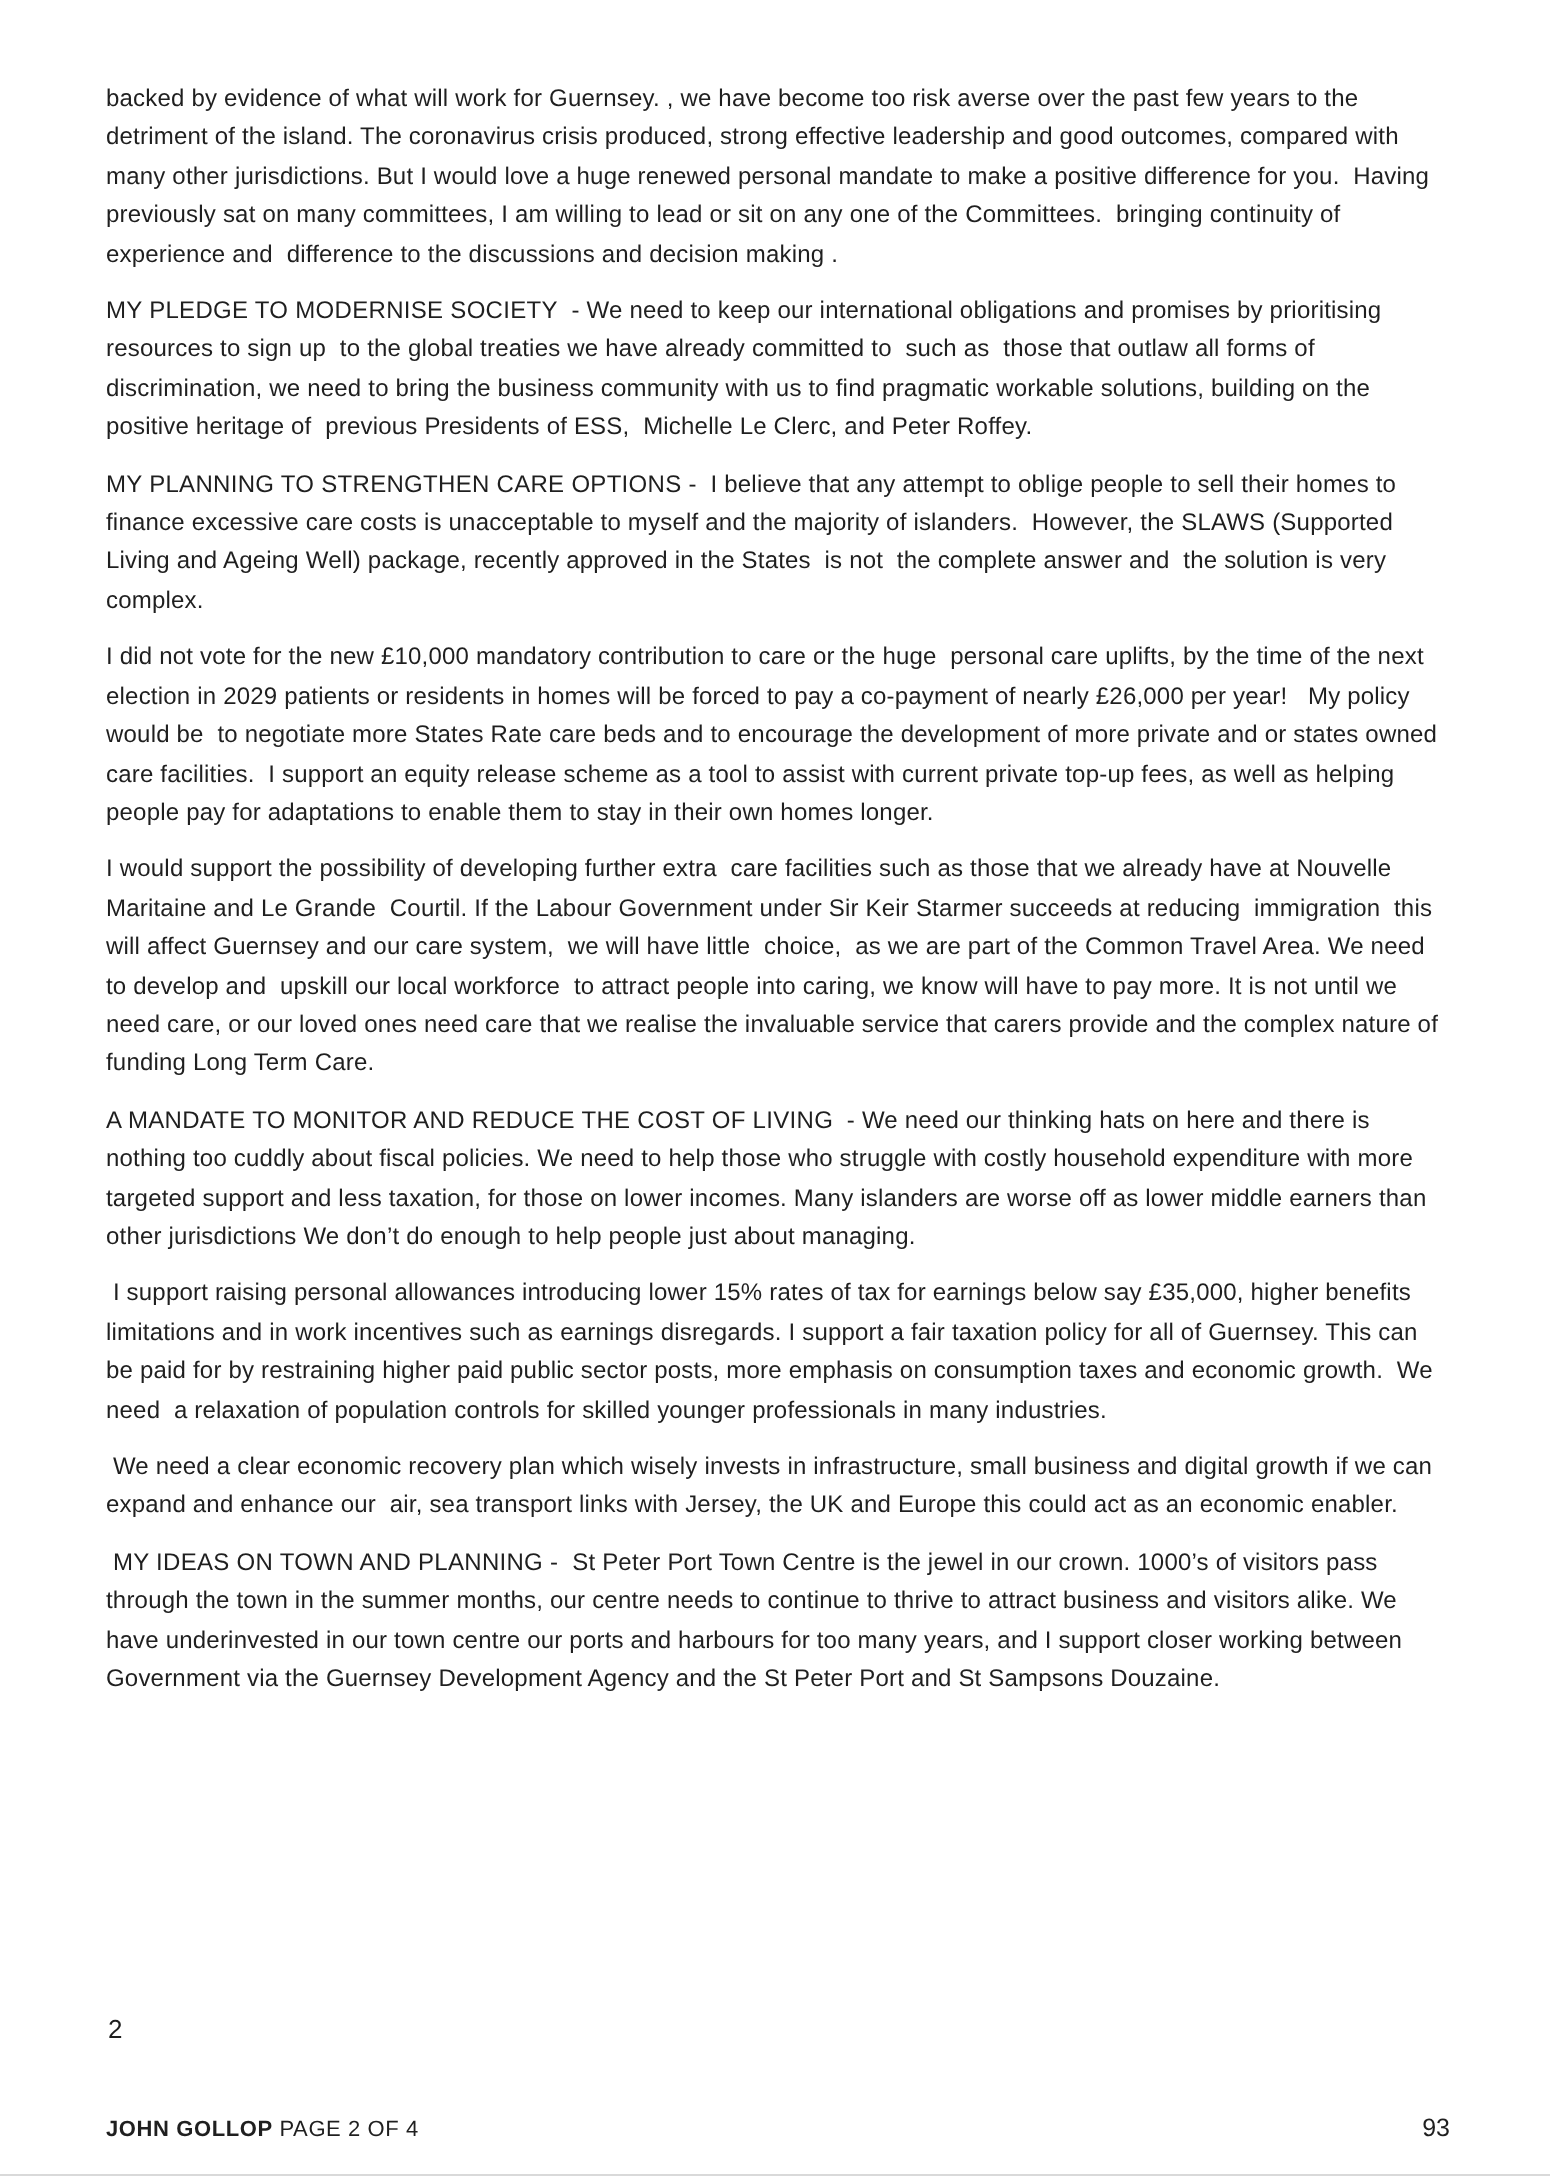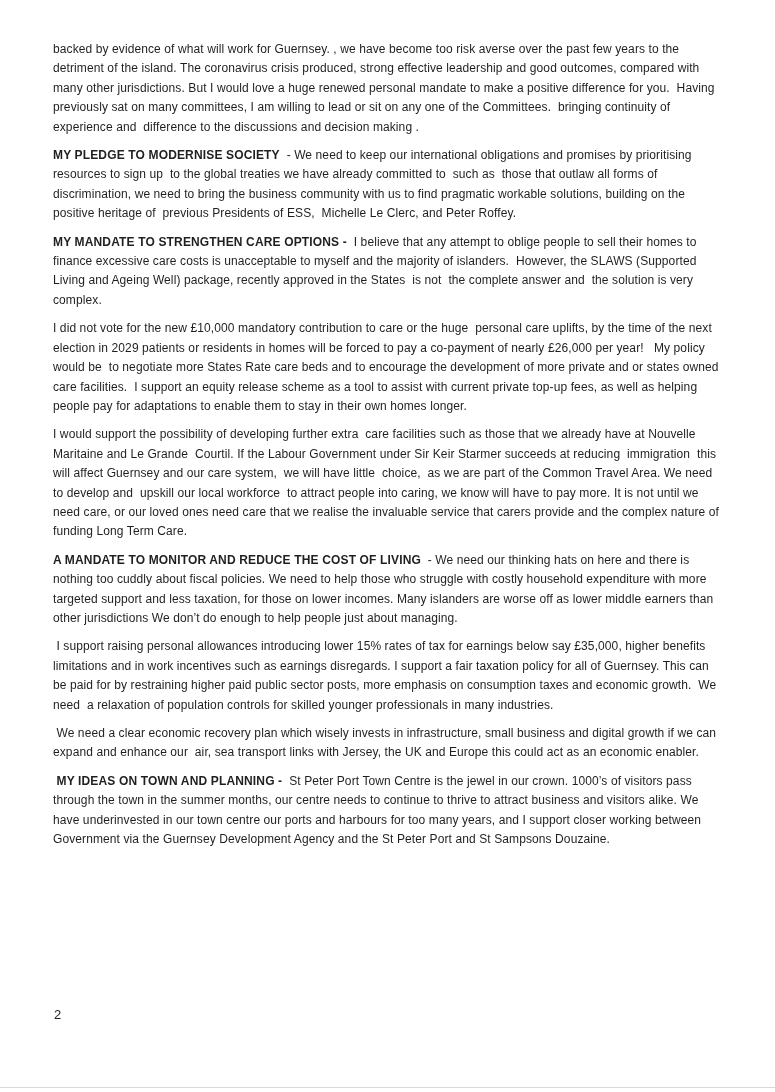--- a/index.html
+++ b/index.html
@@ -25,21 +25,21 @@
     width: 670px;
   }
   .content p {
     margin: 0 0 9px 0;
     font-size: 12px;
     line-height: 19.4px;
     white-space: pre-wrap;
     letter-spacing: 0.1px;
   }
   .content p strong {
-    font-weight: 700;
+    font-weight: 400;
     letter-spacing: 0.15px;
   }
   .pagenum {
     position: absolute;
     left: 54px;
     top: 1007px;
     font-size: 13px;
     line-height: 16px;
   }
   .footer {
@@ -71,27 +71,31 @@
   }
 </style>
 </head>
 <body>
 
 <div class="page">
 
   <main class="content">
     <p><strong></strong><span>backed by evidence of what will work for Guernsey. , we have become too risk averse over the past few years to the detriment of the island. The coronavirus crisis produced, strong effective leadership and good outcomes, compared with many other jurisdictions. But I would love a huge renewed personal mandate to make a positive difference for you.  Having previously sat on many committees, I am willing to lead or sit on any one of the Committees.  bringing continuity of experience and  difference to the discussions and decision making .</span></p>
     <p><strong>MY PLEDGE TO MODERNISE SOCIETY</strong><span>  - We need to keep our international obligations and promises by prioritising resources to sign up  to the global treaties we have already committed to  such as  those that outlaw all forms of  discrimination, we need to bring the business community with us to find pragmatic workable solutions, building on the  positive heritage of  previous Presidents of ESS,  Michelle Le Clerc, and Peter Roffey.</span></p>
-    <p><strong>MY MANDATE TO STRENGTHEN CARE OPTIONS -</strong><span>  I believe that any attempt to oblige people to sell their homes to finance excessive care costs is unacceptable to myself and the majority of islanders.  However, the SLAWS (Supported Living and Ageing Well) package, recently approved in the States  is not  the complete answer and  the solution is very complex.</span></p>
+    <p><strong>MY PLANNING TO STRENGTHEN CARE OPTIONS -</strong><span>  I believe that any attempt to oblige people to sell their homes to finance excessive care costs is unacceptable to myself and the majority of islanders.  However, the SLAWS (Supported Living and Ageing Well) package, recently approved in the States  is not  the complete answer and  the solution is very complex.</span></p>
     <p><strong></strong><span>I did not vote for the new £10,000 mandatory contribution to care or the huge  personal care uplifts, by the time of the next election in 2029 patients or residents in homes will be forced to pay a co-payment of nearly £26,000 per year!   My policy would be  to negotiate more States Rate care beds and to encourage the development of more private and or states owned care facilities.  I support an equity release scheme as a tool to assist with current private top-up fees, as well as helping people pay for adaptations to enable them to stay in their own homes longer.</span></p>
     <p><strong></strong><span>I would support the possibility of developing further extra  care facilities such as those that we already have at Nouvelle Maritaine and Le Grande  Courtil. If the Labour Government under Sir Keir Starmer succeeds at reducing  immigration  this will affect Guernsey and our care system,  we will have little  choice,  as we are part of the Common Travel Area. We need to develop and  upskill our local workforce  to attract people into caring, we know will have to pay more. It is not until we need care, or our loved ones need care that we realise the invaluable service that carers provide and the complex nature of funding Long Term Care.</span></p>
     <p><strong>A MANDATE TO MONITOR AND REDUCE THE COST OF LIVING</strong><span>  - We need our thinking hats on here and there is nothing too cuddly about fiscal policies. We need to help those who struggle with costly household expenditure with more targeted support and less taxation, for those on lower incomes. Many islanders are worse off as lower middle earners than other jurisdictions We don’t do enough to help people just about managing.</span></p>
     <p><strong></strong><span> I support raising personal allowances introducing lower 15% rates of tax for earnings below say £35,000, higher benefits limitations and in work incentives such as earnings disregards. I support a fair taxation policy for all of Guernsey. This can be paid for by restraining higher paid public sector posts, more emphasis on consumption taxes and economic growth.  We need  a relaxation of population controls for skilled younger professionals in many industries.</span></p>
     <p><strong></strong><span> We need a clear economic recovery plan which wisely invests in infrastructure, small business and digital growth if we can expand and enhance our  air, sea transport links with Jersey, the UK and Europe this could act as an economic enabler.</span></p>
     <p><strong> MY IDEAS ON TOWN AND PLANNING - </strong><span> St Peter Port Town Centre is the jewel in our crown. 1000’s of visitors pass through the town in the summer months, our centre needs to continue to thrive to attract business and visitors alike. We have underinvested in our town centre our ports and harbours for too many years, and I support closer working between Government via the Guernsey Development Agency and the St Peter Port and St Sampsons Douzaine.</span></p>
   </main>
 
   <div class="pagenum">2</div>
 
+  <footer class="footer">
+    <div class="left"><strong>JOHN GOLLOP</strong><span> PAGE 2 OF 4</span></div>
+    <div class="right">93</div>
+  </footer>
 
   <div class="bottom-rule"></div>
 
 </div>
 
 </body></html>

